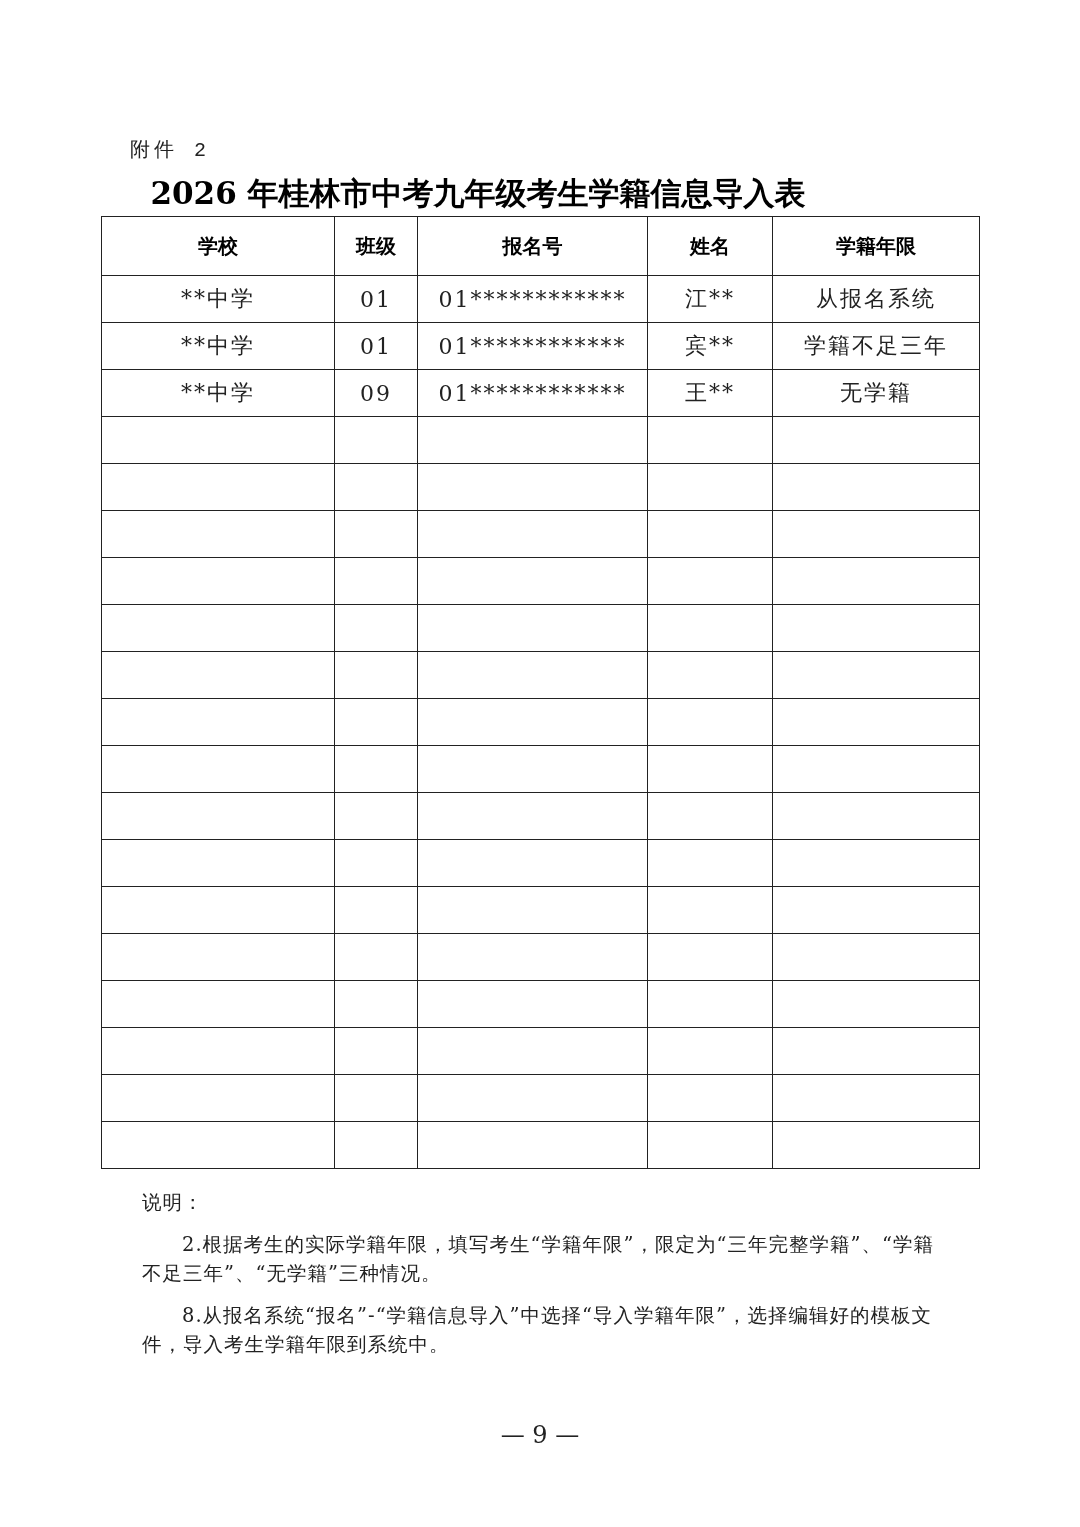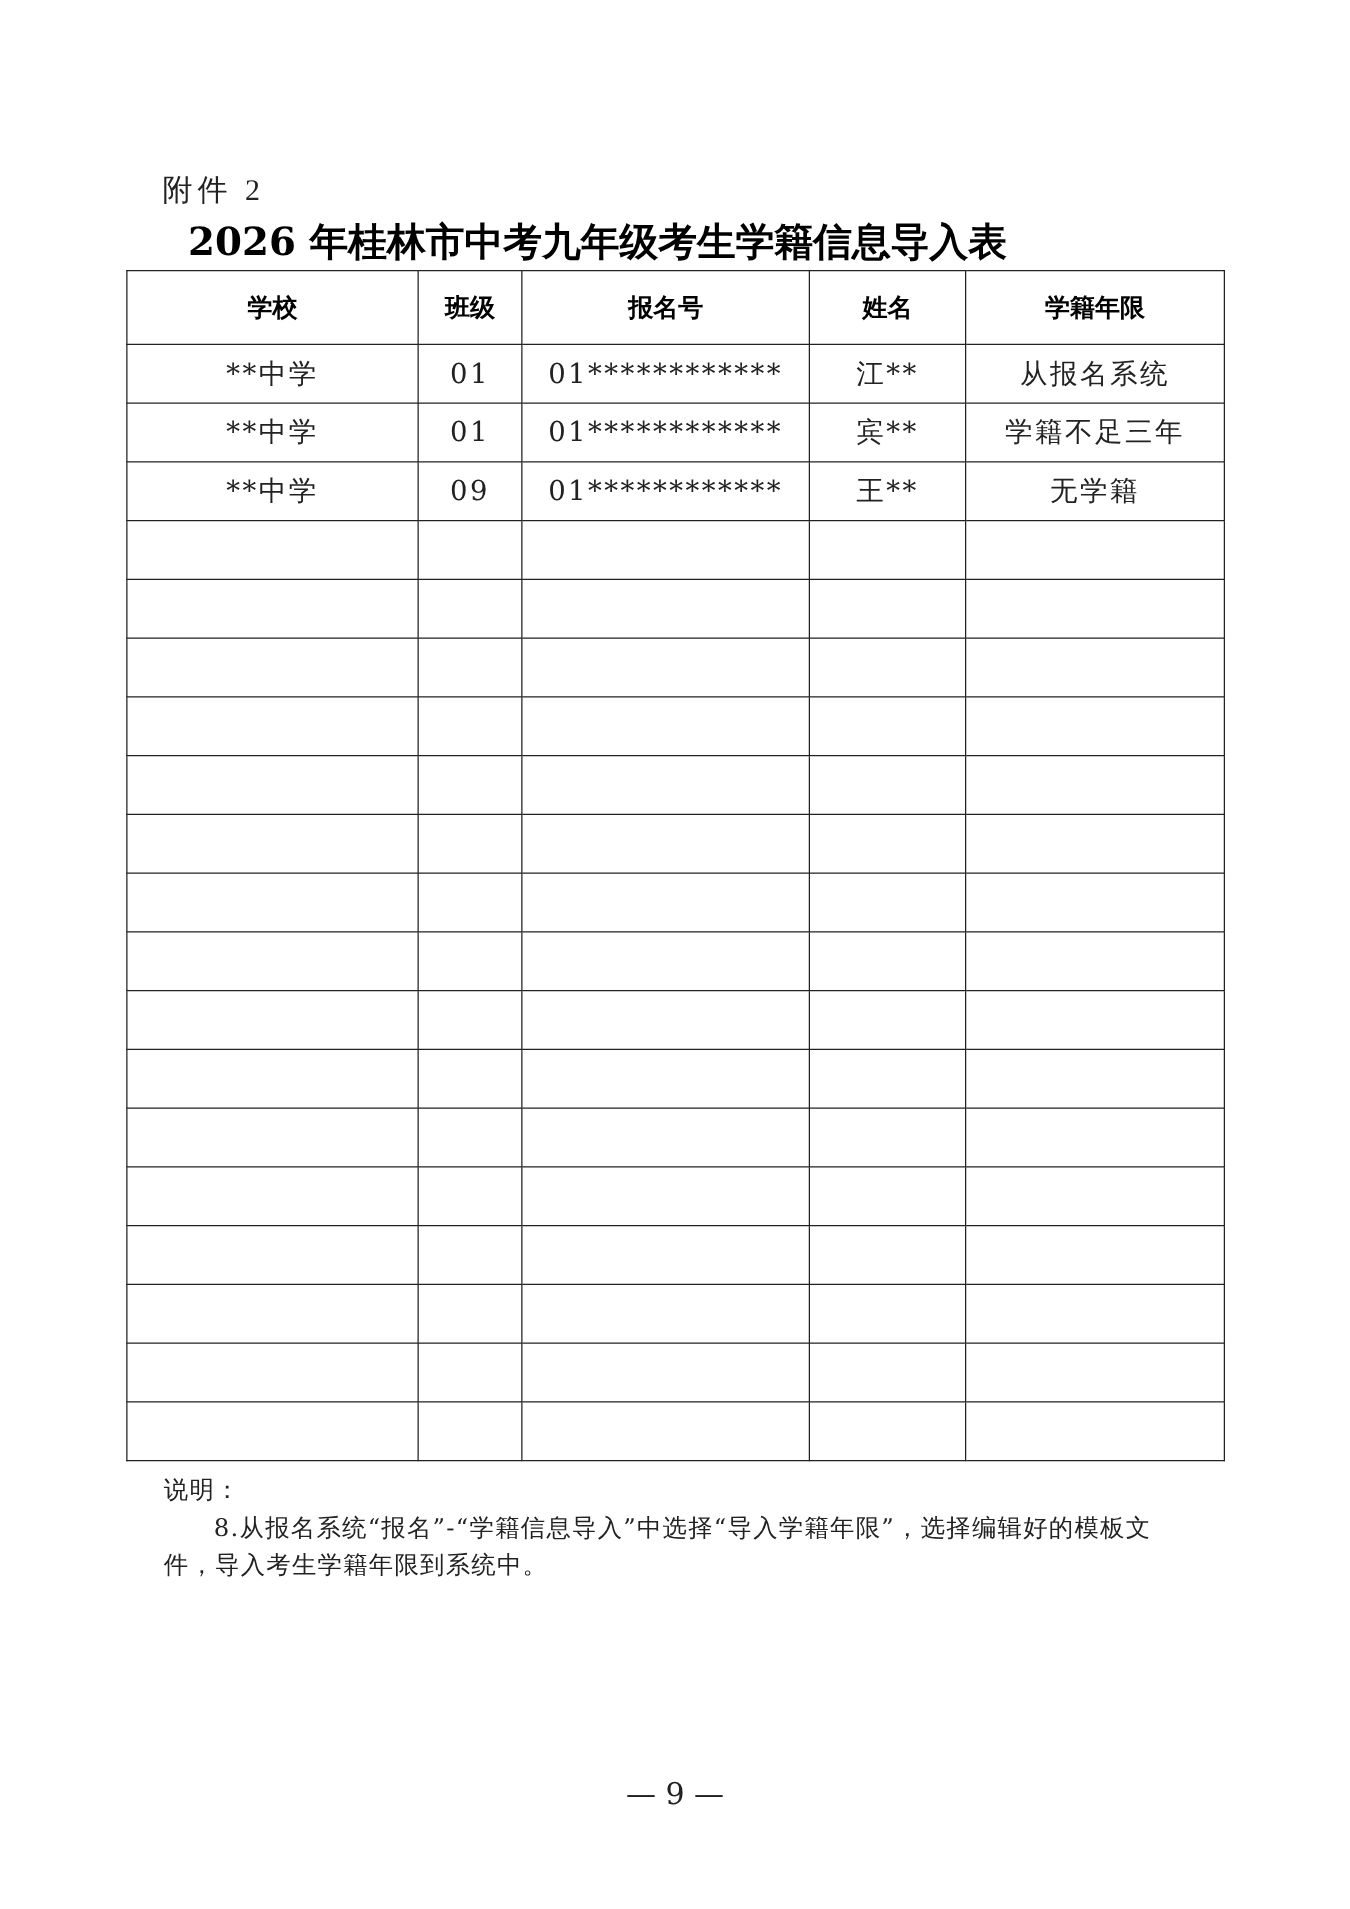--- a/index.html
+++ b/index.html
@@ -1,33 +1,33 @@
 <!DOCTYPE html>
 <html><head>
   <meta charset="utf-8">
   <style>
     html, body { margin: 0; padding: 0; background: #ffffff; }
     body { width: 1080px; height: 1527px; position: relative; overflow: hidden;
            font-family: "DejaVu Serif", "Liberation Serif", serif; color: #111; }
-    .attach-label { position: absolute; left: 130px; top: 136px; font-size: 24px;
-                    letter-spacing: 4px; color: #222; font-family: Liberation Serif, serif; }
+    .attach-label { position: absolute; left: 130px; top: 136px; font-size: 20px;
+                    letter-spacing: 4px; color: #222; font-family: Liberation Mono, monospace; }
     .doc-title { position: absolute; left: 0; width: 956px; top: 173px; text-align: center;
                  font-size: 31px; font-weight: bold; color: #000;
                  font-family: "DejaVu Serif", "Liberation Serif", serif; letter-spacing: 0px; }
     table.grid { position: absolute; left: 101px; top: 216px; width: 878px;
                  border-collapse: collapse; table-layout: fixed; }
     table.grid th, table.grid td { border: 1.5px solid #222; text-align: center; padding: 0; }
     table.grid th { height: 58px; font-size: 20px; font-weight: bold;
                     font-family: "DejaVu Sans", "Liberation Sans", sans-serif; color: #000; }
     table.grid td { height: 46px; font-size: 22px; color: #222;
                     font-family: "DejaVu Serif", "Liberation Serif", serif; letter-spacing: 2px; }
     .notes { position: absolute; left: 130px; top: 1176px; width: 820px;
              font-size: 19.5px; line-height: 29.5px; color: #222;
              font-family: "DejaVu Serif", "Liberation Serif", serif; letter-spacing: 1px; }
-    .notes p { margin: 1px; }
+    .notes p { margin: 12px; }
     .notes .indent { text-indent: 40px; }
     .page-num { position: absolute; left: 0; width: 1080px; top: 1421px; text-align: center;
                 font-size: 24px; color: #222; font-family: "DejaVu Serif", serif; }
   </style>
 </head>
 <body>
 
 <div class="attach-label">附件 2</div>
 <div class="doc-title">2026 年桂林市中考九年级考生学籍信息导入表</div>
 
@@ -180,16 +180,17 @@
         <td></td>
         <td></td>
         <td></td>
         <td></td>
       </tr>
     </tbody>
 </table>
 
 <div class="notes">
   <p>说明：</p>
+  <p class="indent">2.根据考生的实际学籍年限，填写考生“学籍年限”，限定为“三年完整学籍”、“学籍不足三年”、“无学籍”三种情况。</p>
   <p class="indent">8.从报名系统“报名”-“学籍信息导入”中选择“导入学籍年限”，选择编辑好的模板文件，导入考生学籍年限到系统中。</p>
 </div>
 
 <div class="page-num">— 9 —</div>
 
 </body></html>

